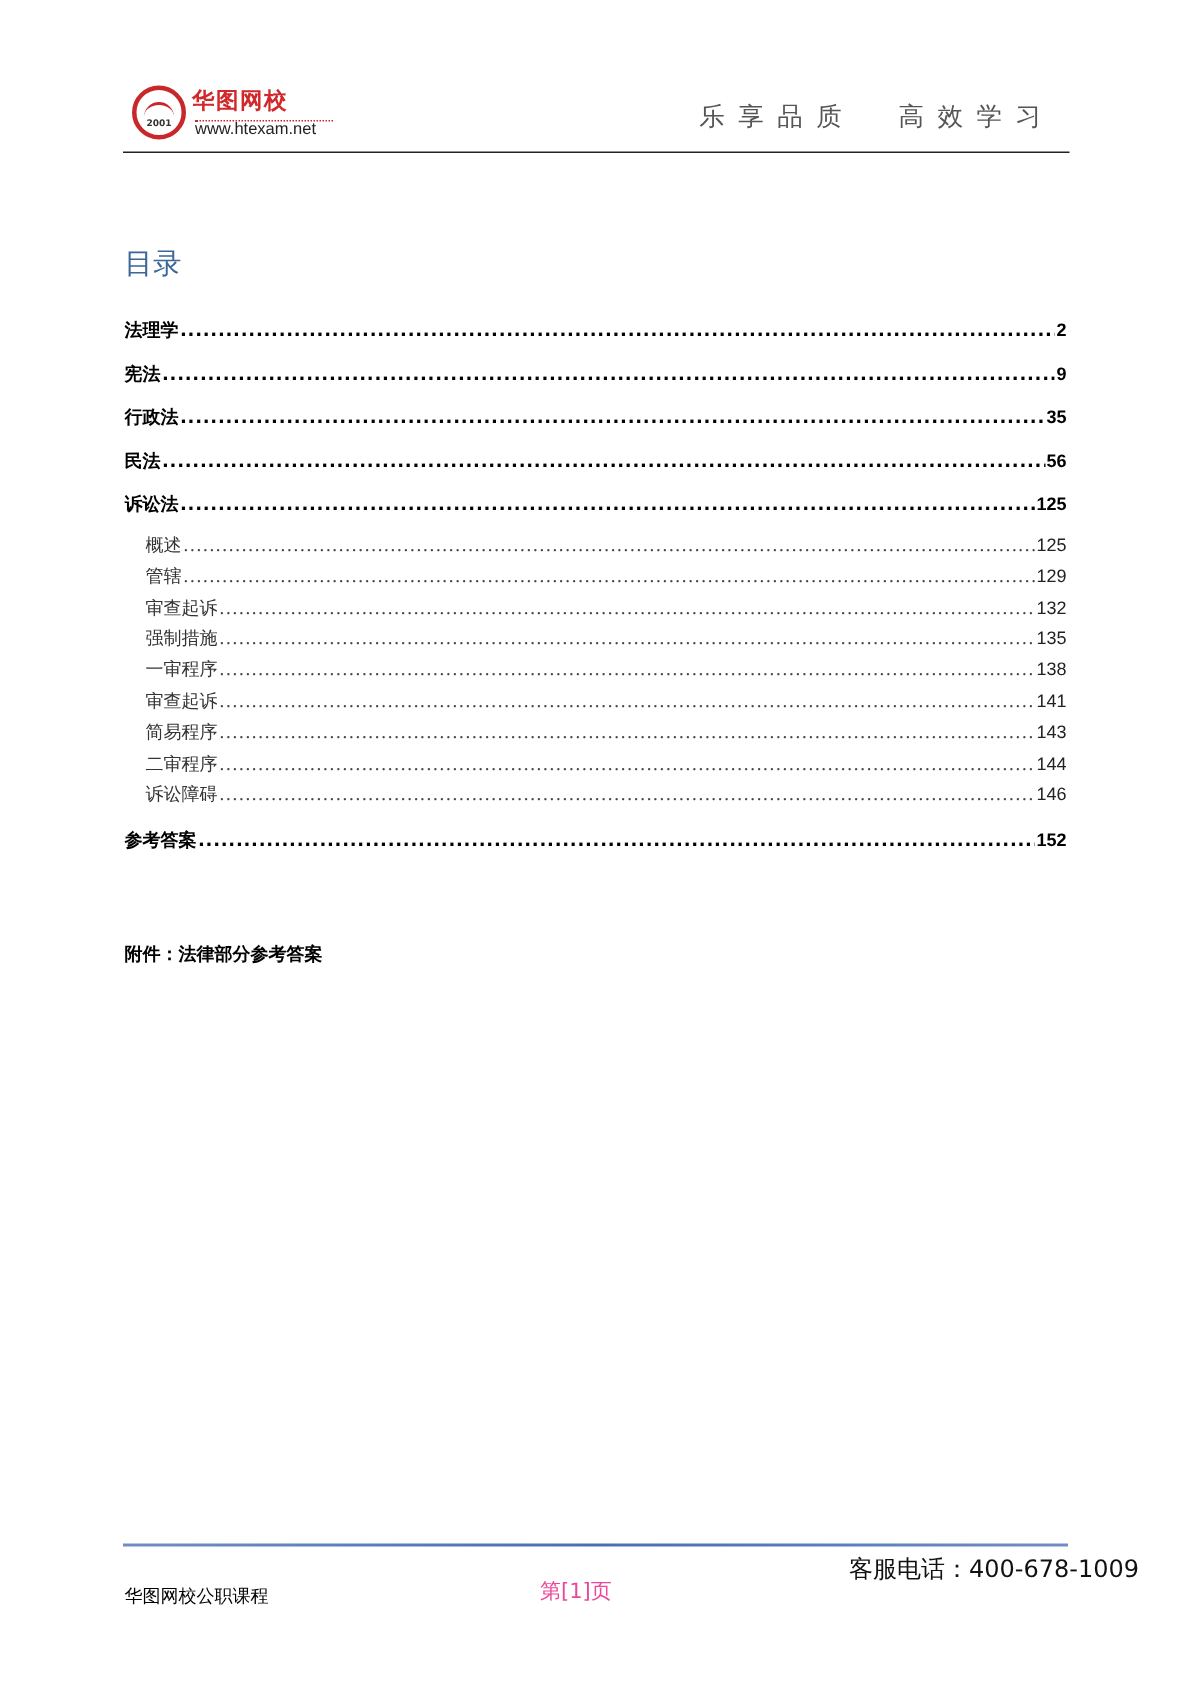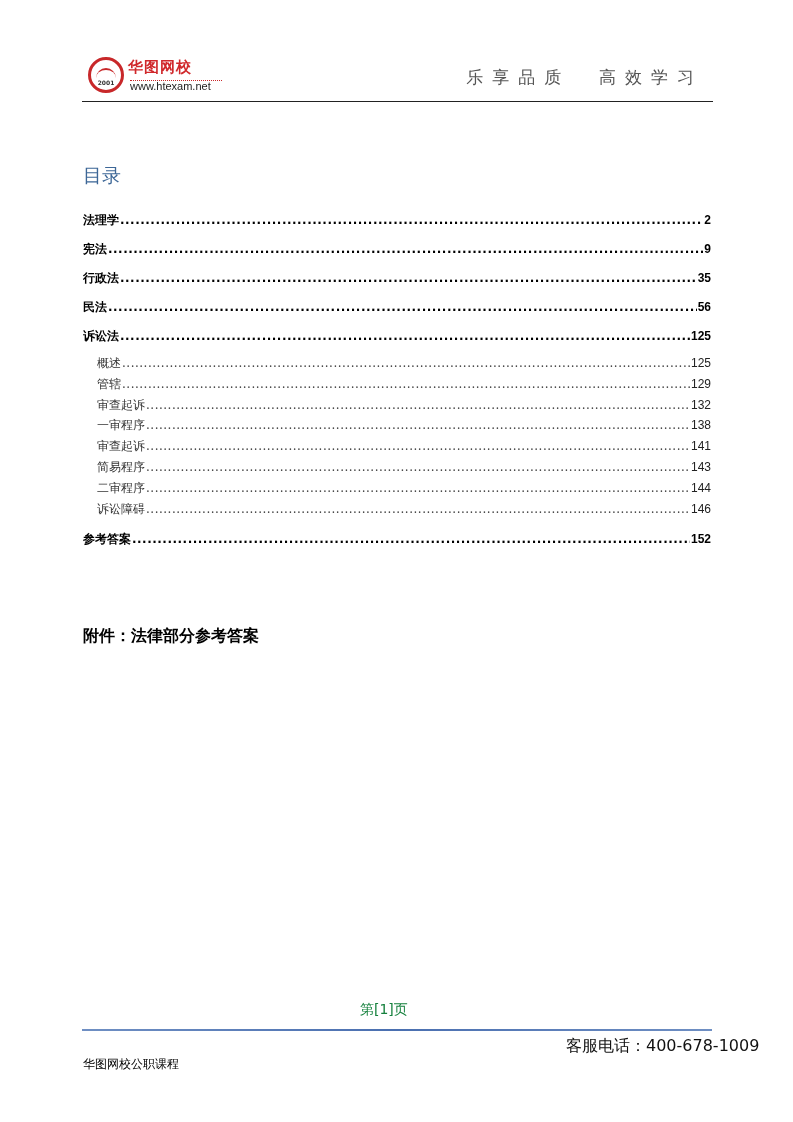--- a/index.html
+++ b/index.html
@@ -35,28 +35,28 @@
   .toc-row .dots::after { content: "................................................................................................................................................................................................................................................................"; letter-spacing: 0.5px; }
   .toc-row .page { flex: 0 0 auto; }
   .lvl1 { height: 29px; line-height: 24px; font-size: 12px; font-weight: bold; }
   .lvl1 .page { font-family: "Liberation Sans", sans-serif; font-weight: bold; font-size: 12px; }
   .lvl2 { height: 20.8px; line-height: 20.8px; font-size: 12px; color: #333; padding-left: 14px;
           font-family: "DejaVu Serif", serif; justify-content: center; }
   .lvl2 .page { font-family: "Liberation Sans", sans-serif; font-size: 12px; color: #222; }
   .lvl2 .dots { color: #444; }
   .gap-before-answers { height: 8px; }
 
-  .appendix { position: absolute; left: 83px; top: 626px; font-size: 16px; font-weight: bold;
+  .appendix { position: absolute; left: 83px; top: 626px; font-size: 12px; font-weight: bold;
               line-height: 20px; }
 
   
   .footer-rule { position: absolute; left: 82px; top: 1029px; width: 630px; height: 2px;
                  background: linear-gradient(to right, #6f8fc3, #4a6fb0, #6f8fc3); }
   .footer-left { position: absolute; left: 83px; top: 1038px; font-size: 12px; color: #000000; line-height: 16px; margin-top: 18px; }
-  .footer-center { position: absolute; left: 360px; top: 1000px; font-size: 14px; color: #15803d; line-height: 18px; }
+  .footer-center { position: absolute; left: 360px; top: 1052px; font-size: 14px; color: #ec4899; line-height: 18px; }
   .footer-right { position: absolute; left: 566px; top: 1038px; font-size: 16px; color: #111; line-height: 16px; }
 </style>
 </head>
 <body>
 
 <div class="header">
   <div class="logo">
     <div class="logo-badge">
       <div class="inner"></div>
       <div class="year">2001</div>
@@ -107,20 +107,25 @@
     <span class="label">管辖</span>
     <span class="dots"></span>
     <span class="page">129</span>
   </div>
   <div class="toc-row lvl2">
     <span class="label">审查起诉</span>
     <span class="dots"></span>
     <span class="page">132</span>
   </div>
   <div class="toc-row lvl2">
+    <span class="label">强制措施</span>
+    <span class="dots"></span>
+    <span class="page">135</span>
+  </div>
+  <div class="toc-row lvl2">
     <span class="label">一审程序</span>
     <span class="dots"></span>
     <span class="page">138</span>
   </div>
   <div class="toc-row lvl2">
     <span class="label">审查起诉</span>
     <span class="dots"></span>
     <span class="page">141</span>
   </div>
   <div class="toc-row lvl2">

